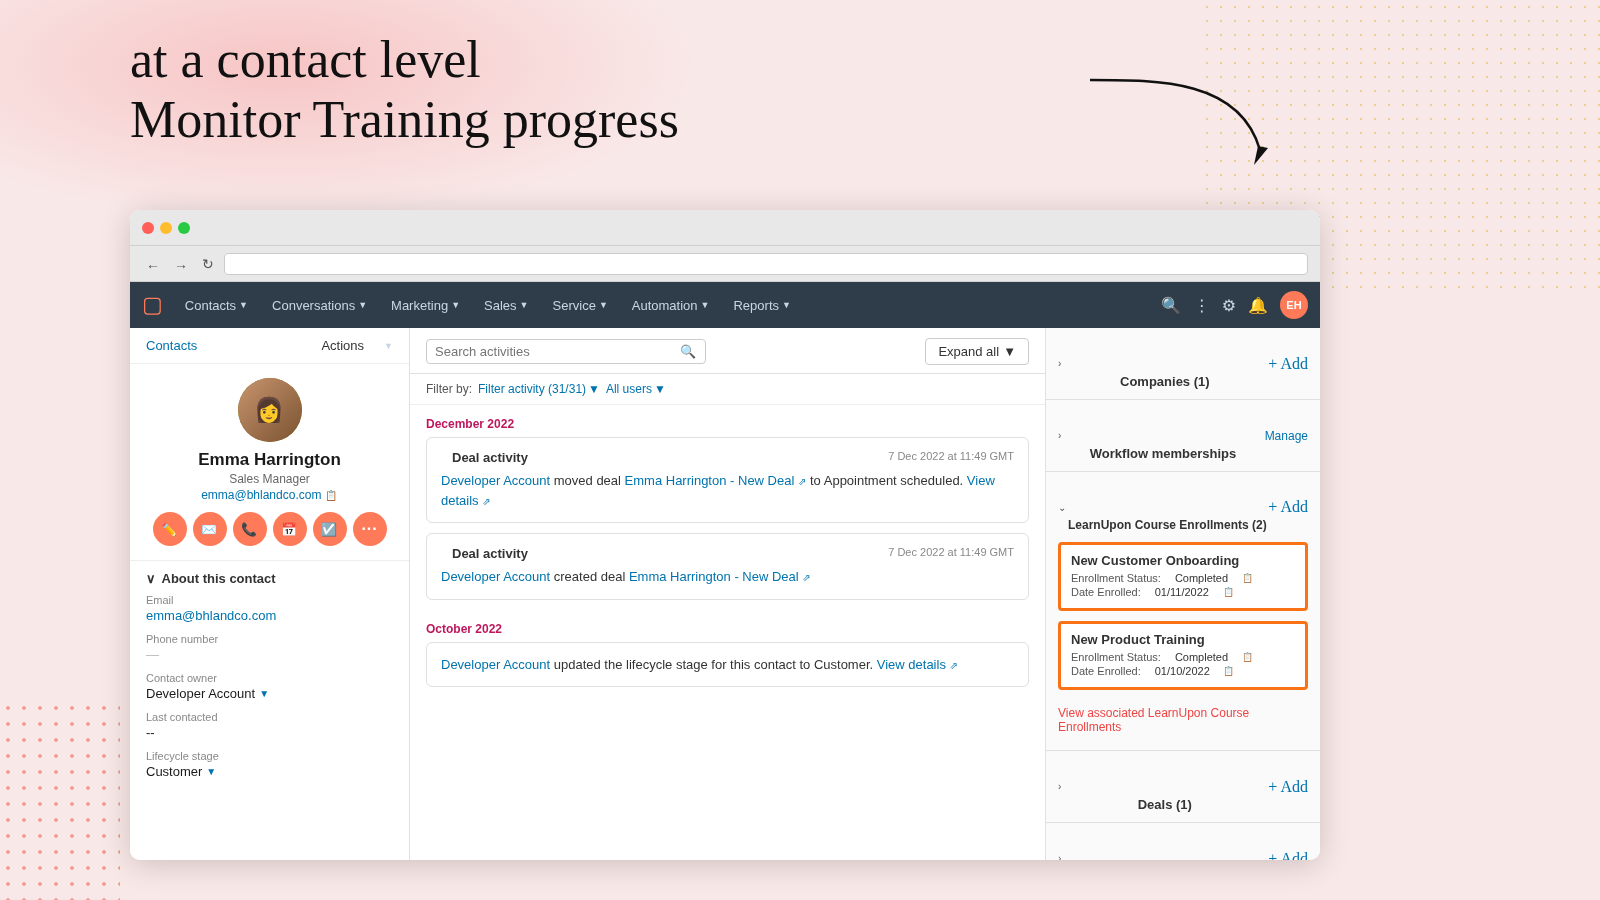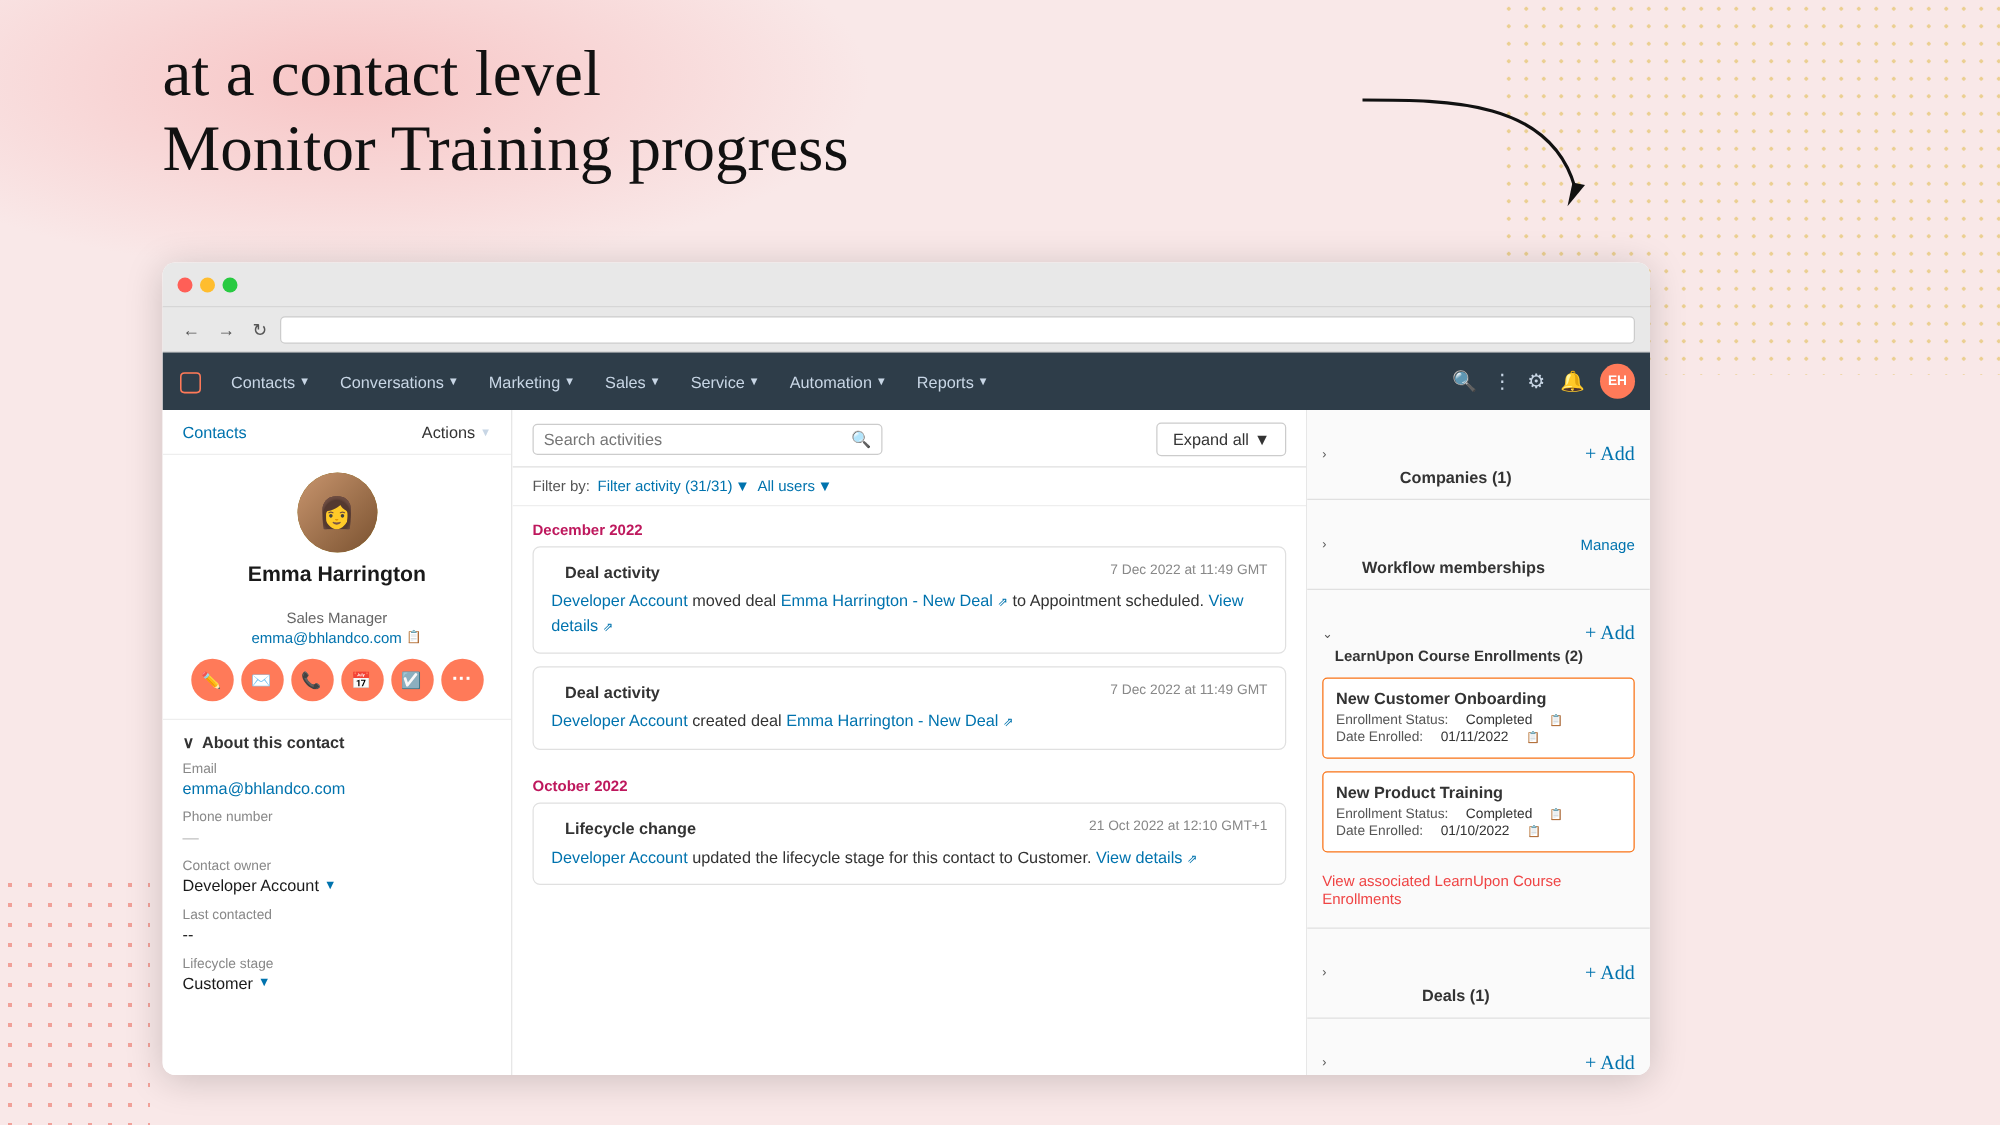--- a/index.html
+++ b/index.html
@@ -70,26 +70,26 @@
     .hs-nav-icon { color: #c8d6e5; font-size: 16px; cursor: pointer; }
     .hs-avatar { width: 28px; height: 28px; border-radius: 50%; background: #ff7a59; display: flex; align-items: center; justify-content: center; color: #fff; font-size: 11px; font-weight: bold; cursor: pointer; }
 
     
     .main-layout { display: flex; height: calc(650px - 36px - 36px - 46px); }
 
     
     .left-sidebar { width: 280px; border-right: 1px solid #e0e0e0; background: #fff; overflow-y: auto; padding: 0; }
     .sidebar-breadcrumb { padding: 10px 16px; display: flex; align-items: center; justify-content: space-between; border-bottom: 1px solid #eee; }
     .breadcrumb-link { color: #0073ae; font-size: 13px; cursor: pointer; }
-    .actions-btn { color: #333; font-size: 13px; background: none; border: none; cursor: pointer; display: flex; align-items: center; gap: 4px; }
+    .actions-btn { color: #333; font-size: 13px; background: none; border: none; cursor: pointer; display: flex; align-items: center; gap: 20px; }
 
     .contact-header { padding: 14px 16px; display: flex; flex-direction: column; align-items: center; border-bottom: 1px solid #eee; }
     .contact-avatar { width: 64px; height: 64px; border-radius: 50%; background: #8b6914; overflow: hidden; margin-bottom: 8px; display: flex; align-items: center; justify-content: center; }
     .contact-name { font-size: 17px; font-weight: 600; color: #1a1a1a; text-align: center; }
-    .contact-title { font-size: 12px; color: #666; margin-top: 17px; }
+    .contact-title { font-size: 12px; color: #666; margin-top: 2px; }
     .contact-email { font-size: 12px; color: #0073ae; margin-top: 2px; display: flex; align-items: center; gap: 4px; }
     .copy-icon { color: #aaa; font-size: 10px; cursor: pointer; }
 
     .contact-actions { display: flex; gap: 6px; margin-top: 10px; flex-wrap: wrap; justify-content: center; }
     .action-circle { width: 34px; height: 34px; border-radius: 50%; background: #ff7a59; display: flex; align-items: center; justify-content: center; cursor: pointer; }
     .action-circle.more { background: #ff7a59; }
     .action-icon { color: #fff; font-size: 13px; }
 
     .about-section { padding: 10px 16px; }
     .about-header { display: flex; align-items: center; gap: 6px; font-size: 13px; font-weight: 600; color: #333; margin-bottom: 8px; cursor: pointer; }
@@ -129,21 +129,21 @@
 
     
     .right-sidebar { width: 275px; border-left: 1px solid #e0e0e0; background: #fafafa; overflow-y: auto; padding: 0; }
     .rs-section { border-bottom: 1px solid #e0e0e0; }
     .rs-header { display: flex; align-items: center; justify-content: space-between; padding: 10px 12px; cursor: pointer; }
     .rs-title { font-size: 13px; font-weight: 600; color: #333; margin-top: 36px; }
     .rs-action { color: #0073ae; font-size: 12px; cursor: pointer; }
     .rs-chevron { color: #555; font-size: 10px; }
     .rs-add { color: #0073ae; font-size: 16px; cursor: pointer; font-family: Liberation Serif, serif; }
 
-    .enrollment-card { margin: 0 12px 10px; border: 1px solid #f97316; border-radius: 4px; padding: 8px 10px; background: #fff; }
+    .enrollment-card { margin: 0 12px 10px; border: 3px solid #f97316; border-radius: 4px; padding: 8px 10px; background: #fff; }
     .enrollment-name { font-size: 13px; font-weight: 600; color: #333; margin-bottom: 4px; }
     .enrollment-row { font-size: 11px; color: #555; margin-bottom: 2px; display: flex; align-items: center; gap: 14px; }
     .enrollment-status { font-size: 11px; color: #333; font-weight: 500; }
     .copy-sm { color: #aaa; font-size: 9px; cursor: pointer; }
 
     .view-all-link { padding: 6px 12px 10px; font-size: 12px; color: #ef4444; cursor: pointer; display: block; }
 
     .rs-section-expanded { padding-bottom: 6px; }
   </style>
 </head>
@@ -345,24 +345,20 @@
             <span class="activity-link">Developer Account</span>
             <span> created deal </span>
             <span class="activity-link">Emma Harrington - New Deal</span>
             <span class="ext-icon"> ⇗</span>
           </div>
         </div>
 
         <div class="month-header">October 2022</div>
 
         <div class="activity-card">
-          <div class="activity-top">
-            <span class="activity-title">Lifecycle change</span>
-            <span class="activity-time">21 Oct 2022 at 12:10 GMT+1</span>
-          </div>
           <div class="activity-body">
             <span class="activity-link">Developer Account</span>
             <span> updated the lifecycle stage for this contact to Customer. </span>
             <span class="activity-link">View details</span>
             <span class="ext-icon"> ⇗</span>
           </div>
         </div>
       </div>
     </div>
 

